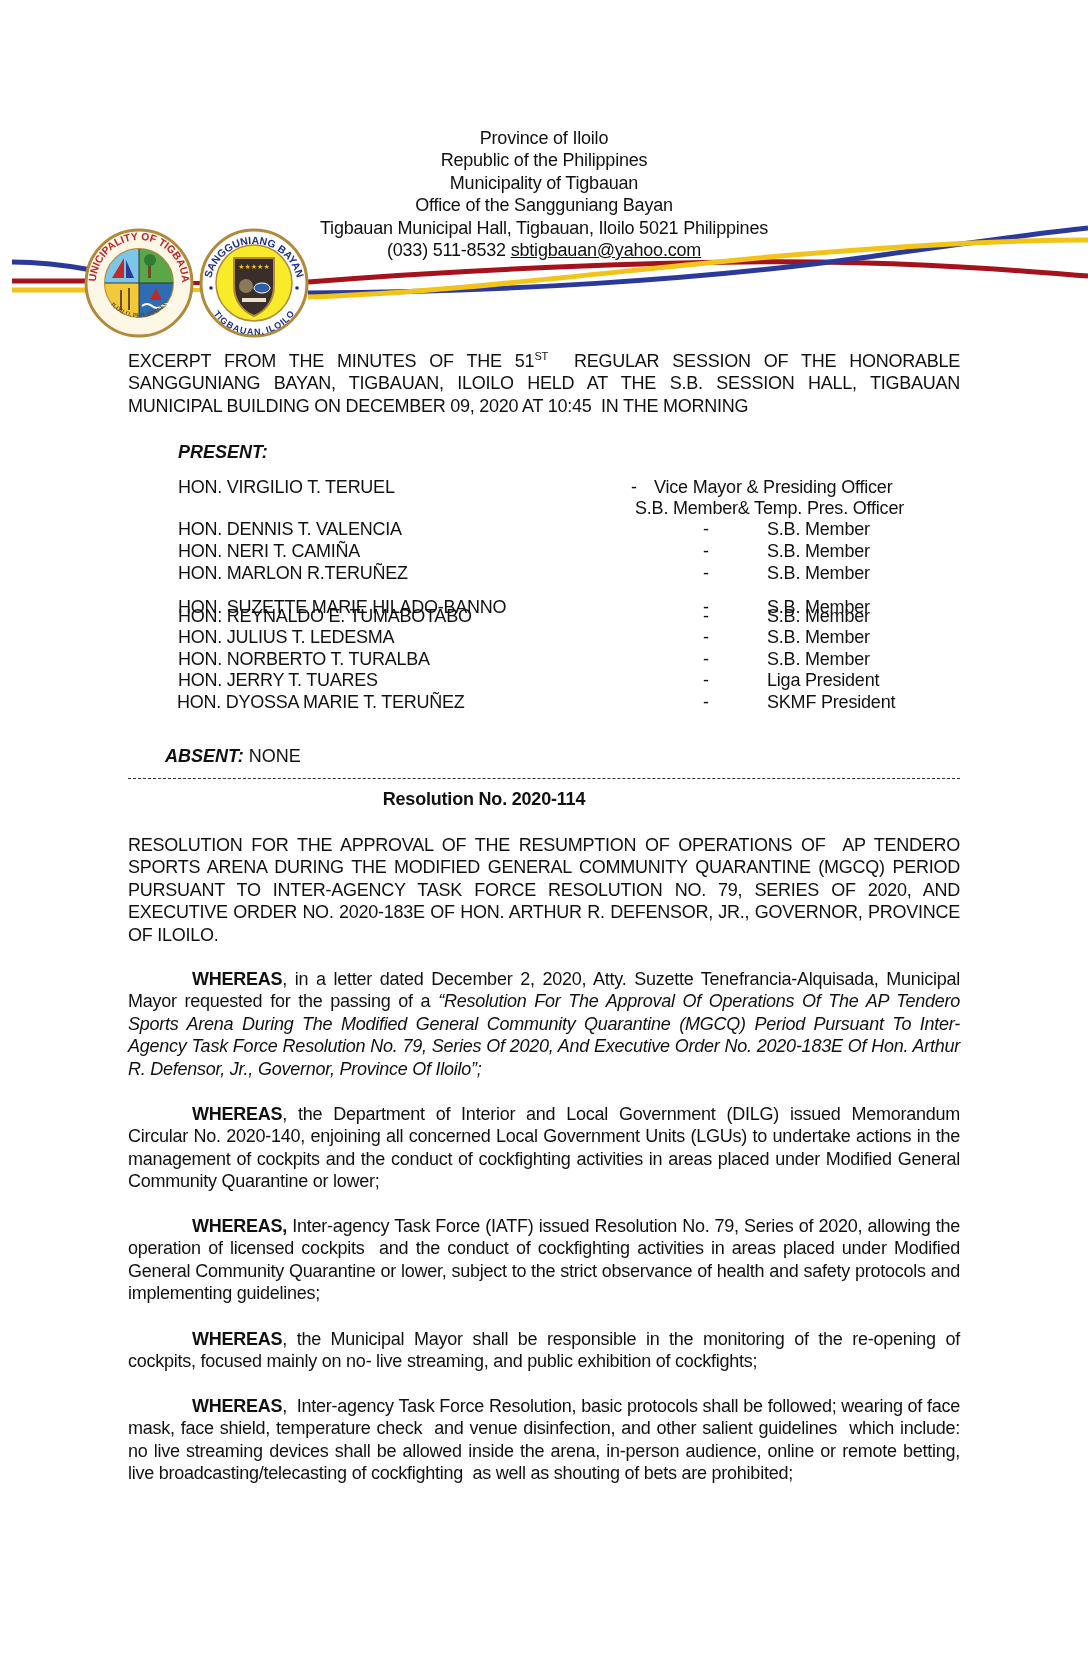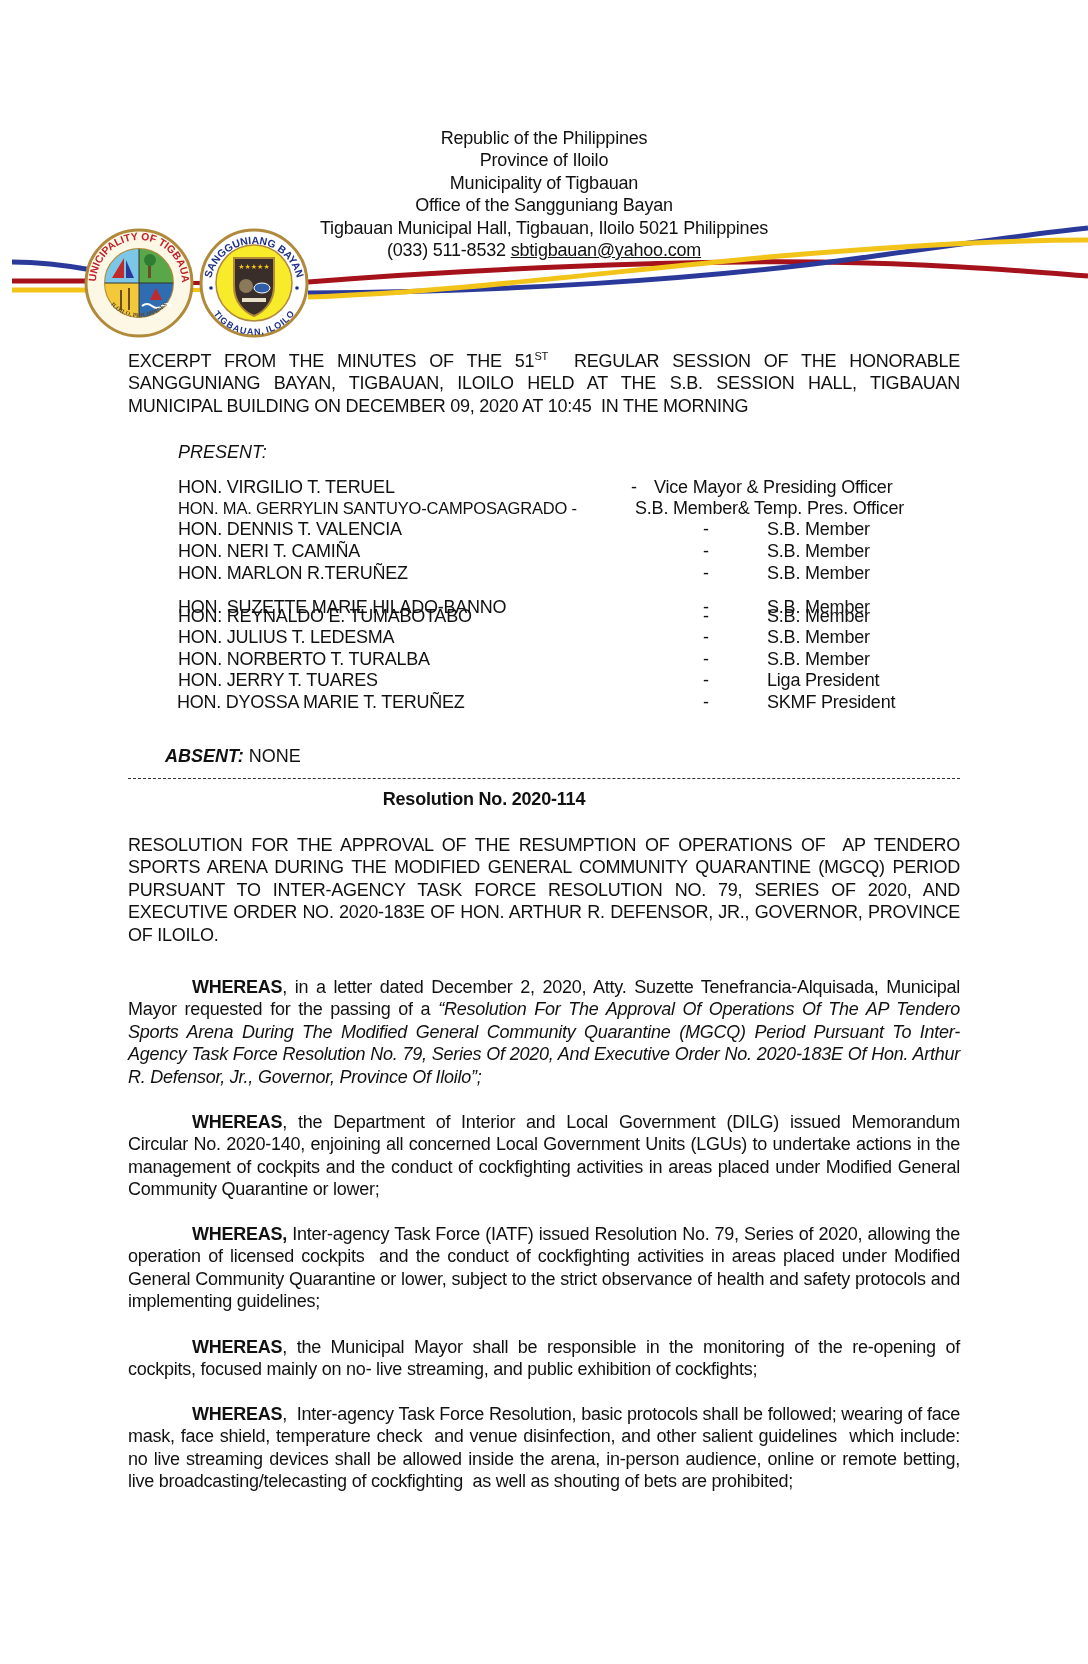--- a/index.html
+++ b/index.html
@@ -27,21 +27,21 @@
   
   .content {
     position: absolute; left: 128px; width: 832px;
     font-size: 18px; line-height: 22.4px; letter-spacing: -0.25px;
   }
   .excerpt { top: 350px; text-align: justify; text-align-last: left; }
   .excerpt sup { font-size: 11px; vertical-align: 7px; line-height: 0; }
 
   .present-label {
     position: absolute; left: 178px; top: 442px; font-size: 18px;
-    font-weight: normal; font-style: italic;
+    font-weight: bold; font-style: italic;
   }
 
   .attendees { position: absolute; left: 0; top: 476px; width: 1088px; }
   .att-row { position: absolute; left: 0; width: 1088px; height: 22px; font-size: 18px; line-height: 22px; white-space: nowrap; padding-left: 20px; }
   .att-name { position: absolute; left: 178px; letter-spacing: -0.25px; }
   .att-name.small { font-size: 16.5px; letter-spacing: -0.2px; }
   .att-dash { position: absolute; left: 703px; }
   .att-role { position: absolute; left: 767px; letter-spacing: -0.2px; text-align: right; }
   
   .att-row.r0 .att-dash { left: 631px; }
@@ -57,21 +57,21 @@
     position: absolute; left: 128px; top: 778px; width: 832px; height: 0;
     border-top: 1.5px dashed #333333;
   }
   .resolution-no {
     position: absolute; left: 0; top: 789px; width: 968px; text-align: center;
     font-size: 18px; font-weight: bold; letter-spacing: -0.2px;
   }
 
   .res-title { top: 834px; text-align: justify; text-align-last: left; }
 
-  .para { text-align: justify; text-align-last: left; margin-top: 8px; }
+  .para { text-align: justify; text-align-last: left; }
   .para .indent { display: inline-block; width: 64px; }
   .para b { font-weight: bold; }
   .para i { font-style: italic; }
   .p1 { top: 968px; }
   .p2 { top: 1103px; }
   .p3 { top: 1215px; }
   .p4 { top: 1328px; }
   .p5 { top: 1395px; }
 </style>
 </head>
@@ -126,43 +126,42 @@
     <rect x="44" y="70" width="24" height="4" fill="#e8e0c8"></rect>
     <circle cx="13" cy="60" r="1.8" fill="#1d2f8a"></circle>
     <circle cx="99" cy="60" r="1.8" fill="#1d2f8a"></circle>
     <path id="stop" d="M12,60 A44,44 0 0,1 100,60" fill="none"></path>
     <text font-family="Liberation Sans, sans-serif" font-size="10.5" font-weight="bold" fill="#1d2f8a"><textPath href="#stop" startOffset="50%" text-anchor="middle">SANGGUNIANG BAYAN</textPath></text>
     <path id="sbot" d="M14,66 A43,43 0 0,0 98,66" fill="none"></path>
     <text font-family="Liberation Sans, sans-serif" font-size="9" font-weight="bold" fill="#1d2f8a" dy="7"><textPath href="#sbot" startOffset="50%" text-anchor="middle">TIGBAUAN, ILOILO</textPath></text>
   </svg>
 
   <div class="letterhead">
+    <span class="line">Province of Iloilo</span>
     <span class="line">Republic of the Philippines</span>
-    <span class="line">Province of Iloilo</span>
     <span class="line">Municipality of Tigbauan</span>
     <span class="line">Office of the Sangguniang Bayan</span>
     <span class="line">Tigbauan Municipal Hall, Tigbauan, Iloilo 5021 Philippines</span>
     <span class="line">
       <span>(033) 511-8532</span>
       <span class="email">sbtigbauan@yahoo.com</span>
     </span>
   </div>
 
   <div class="content excerpt"><span>EXCERPT FROM THE MINUTES OF THE 51</span><sup>ST</sup><span style="white-space:pre-wrap">  REGULAR SESSION OF THE HONORABLE SANGGUNIANG BAYAN, TIGBAUAN, ILOILO HELD AT THE S.B. SESSION HALL, TIGBAUAN MUNICIPAL BUILDING ON DECEMBER 09, 2020 AT 10:45  IN THE MORNING</span></div>
 
   <div class="present-label">PRESENT:</div>
 
   <div class="attendees">
     <div class="att-row r0" style="top:0px">
       <span class="att-name">HON. VIRGILIO T. TERUEL</span>
       <span class="att-dash">-</span>
       <span class="att-role">Vice Mayor &amp; Presiding Officer</span>
     </div>
     <div class="att-row r1" style="top:21px">
-      <span class="att-name small">HON. MA. GERRYLIN SANTUYO-CAMPOSAGRADO -</span>
 
       <span class="att-role">S.B. Member&amp; Temp. Pres. Officer</span>
     </div>
     <div class="att-row" style="top:42px">
       <span class="att-name">HON. DENNIS T. VALENCIA</span>
       <span class="att-dash">-</span>
       <span class="att-role">S.B. Member</span>
     </div>
     <div class="att-row" style="top:64px">
       <span class="att-name">HON. NERI T. CAMIÑA</span>

